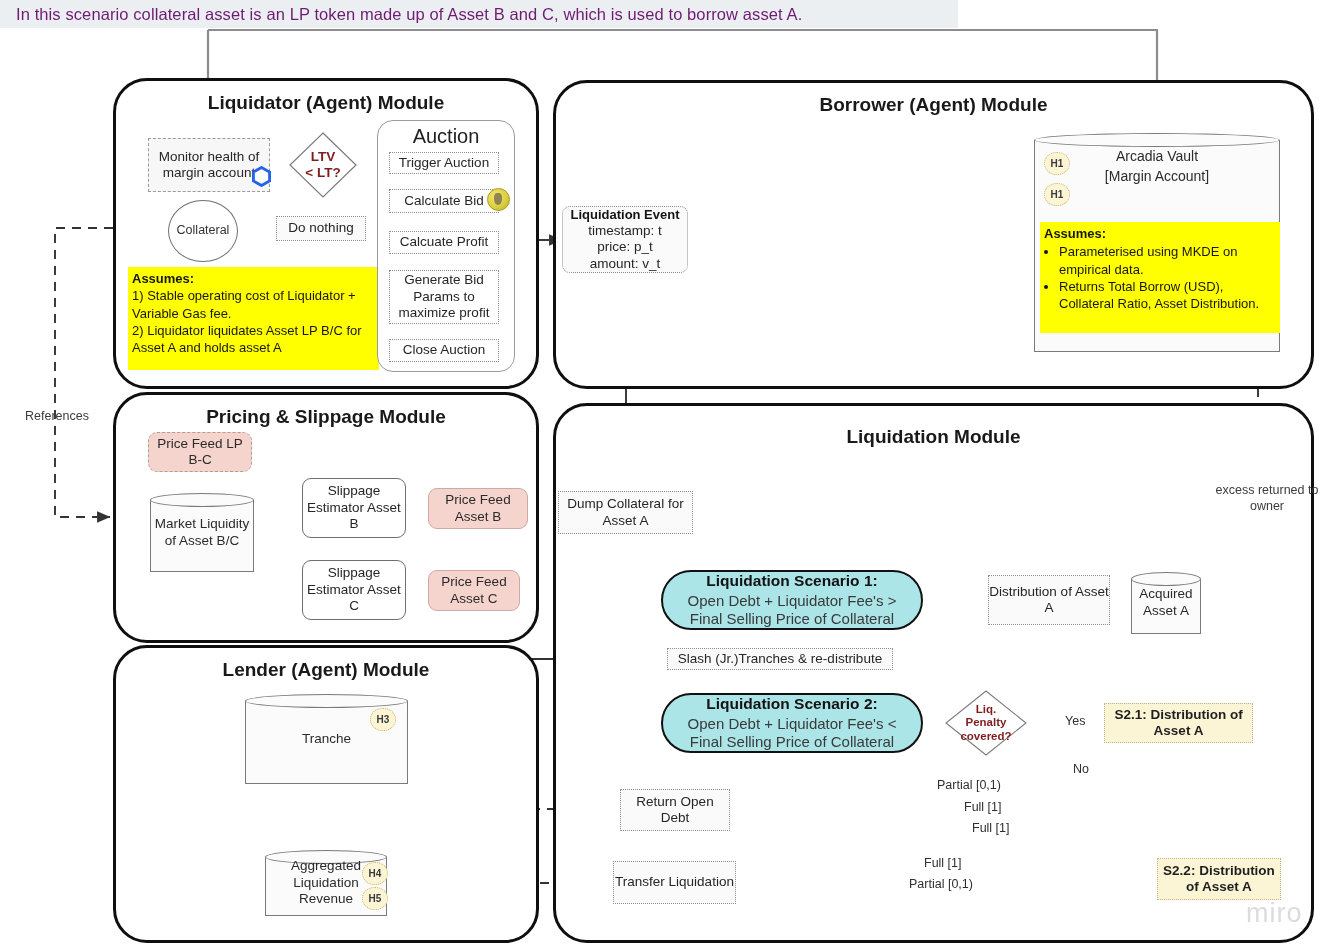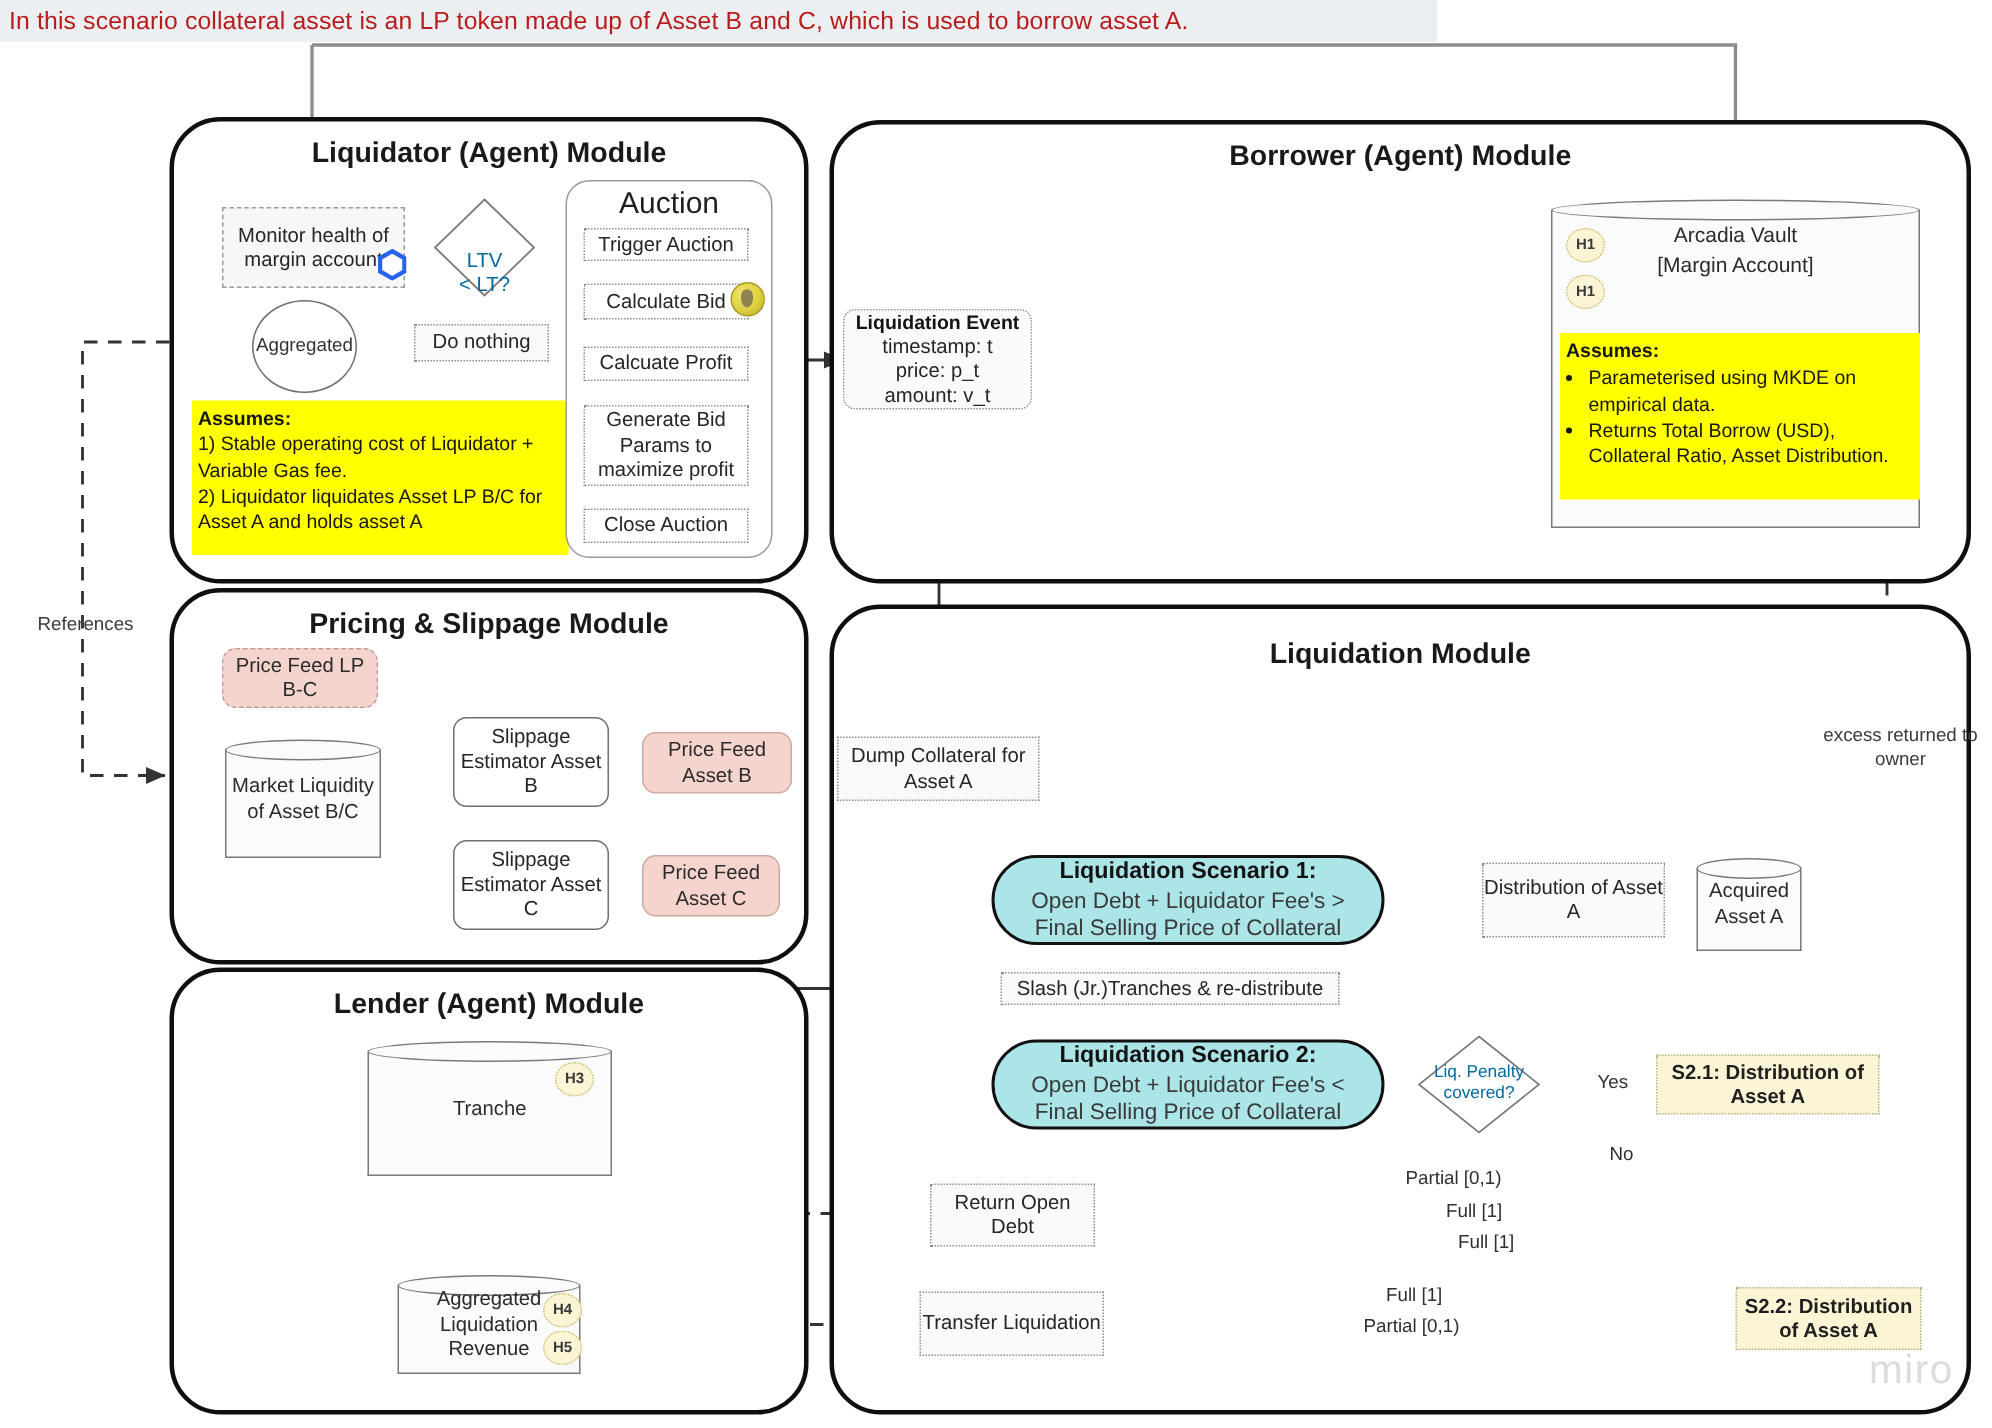--- a/index.html
+++ b/index.html
@@ -3,21 +3,21 @@
 <meta charset="utf-8">
 <style>
   html,body{margin:0;padding:0;background:#ffffff;}
   body{width:1328px;height:952px;position:relative;overflow:hidden;
        font-family:"Liberation Sans","DejaVu Sans",sans-serif;color:#1a1a1a;}
   #stage{position:absolute;left:0;top:0;width:1328px;height:952px;}
 
   
   .banner{position:absolute;left:0;top:0;width:958px;height:28px;
     background:#eceff1;display:flex;align-items:center;}
-  .banner span{font-size:16.5px;color:#b91c1c;letter-spacing:.1px;padding-left:6px;}
+  .banner span{font-size:16.5px;color:#701a75;letter-spacing:.1px;padding-left:16px;}
 
   
   .module{position:absolute;border:3px solid #0f0f0f;border-radius:34px;background:#fff;}
   .module-title{position:absolute;left:0;right:0;text-align:center;
     font-size:19px;font-weight:bold;color:#191919;}
 
   
   .node{position:absolute;box-sizing:border-box;display:flex;align-items:center;
     justify-content:center;text-align:center;line-height:1.22;}
   .dashed-box{border:1.3px dashed #9a9a9a;background:#f7f7f7;font-size:13.5px;color:#262626;}
@@ -29,22 +29,22 @@
   .pink{background:#f6d4ce;border:1.2px solid #cfa9a3;border-radius:9px;font-size:13.5px;color:#2b2b2b;}
   .pink.dashedp{border:1.4px dashed #b59a96;}
   .noteyellow{background:#ffff00;font-size:13px;color:#171717;line-height:1.33;
     display:block;text-align:left;padding:3px 4px 4px 4px;}
   .noteyellow b{font-weight:bold;}
   .lightyellow{background:#fbf5d6;border:1.4px dotted #b9b48c;font-size:13.5px;
     font-weight:bold;color:#1f1f1f;}
   .circle{border:1.2px solid #6f6f6f;border-radius:50%;background:#fff;font-size:12.5px;color:#333;}
   .diamond-wrap{position:absolute;}
   .diamond-wrap .lbl{position:absolute;left:0;top:0;right:0;bottom:0;display:flex;
-    align-items:center;justify-content:flex-end;text-align:center;font-size:13.5px;color:#0369a1;
-    line-height:1.18;}
+    align-items:center;justify-content:center;text-align:center;font-size:13.5px;color:#7f1d1d;
+    line-height:1.18;font-weight:bold;}
 
   
   .cyl{position:absolute;}
   .cyl .body{position:absolute;left:0;right:0;top:7px;bottom:0;border:1.2px solid #7a7a7a;
     border-top:none;background:#fbfbfb;}
   .cyl .top{position:absolute;left:0;right:0;top:0;height:14px;border:1.2px solid #7a7a7a;
     border-radius:50%;background:#fbfbfb;box-sizing:border-box;}
   .cyl .txt{position:absolute;left:0;right:0;top:0;bottom:0;display:flex;flex-direction:column;
     align-items:center;justify-content:center;font-size:13.5px;color:#2b2b2b;line-height:1.25;
     text-align:center;}
@@ -167,21 +167,21 @@
   </div>
 
   <div class="node dashed-box" style="left:148px;top:138px;width:122px;height:54px;">Monitor health of margin account</div>
 
   <div class="hexicon" style="left:252px;top:166px;">
     <svg viewBox="0 0 20 22" width="19" height="21">
       <polygon points="10,1.5 18.5,6.3 18.5,15.7 10,20.5 1.5,15.7 1.5,6.3" fill="#fff" stroke="#2563eb" stroke-width="3"></polygon>
     </svg>
   </div>
 
-  <div class="node circle" style="left:168px;top:200px;width:70px;height:62px;">Aggregated</div>
+  <div class="node circle" style="left:168px;top:200px;width:70px;height:62px;">Collateral</div>
 
   <div class="diamond-wrap" style="left:289px;top:132px;width:68px;height:66px;">
     <svg width="68" height="66" style="position:absolute;left:0;top:0;">
       <polygon points="34,1 67,33 34,65 1,33" fill="#fff" stroke="#7a7a7a" stroke-width="1.2"></polygon>
     </svg>
     <div class="lbl" style="flex-direction:column;">
       <span>LTV</span>
       <span>&lt; LT?</span>
     </div>
   </div>

